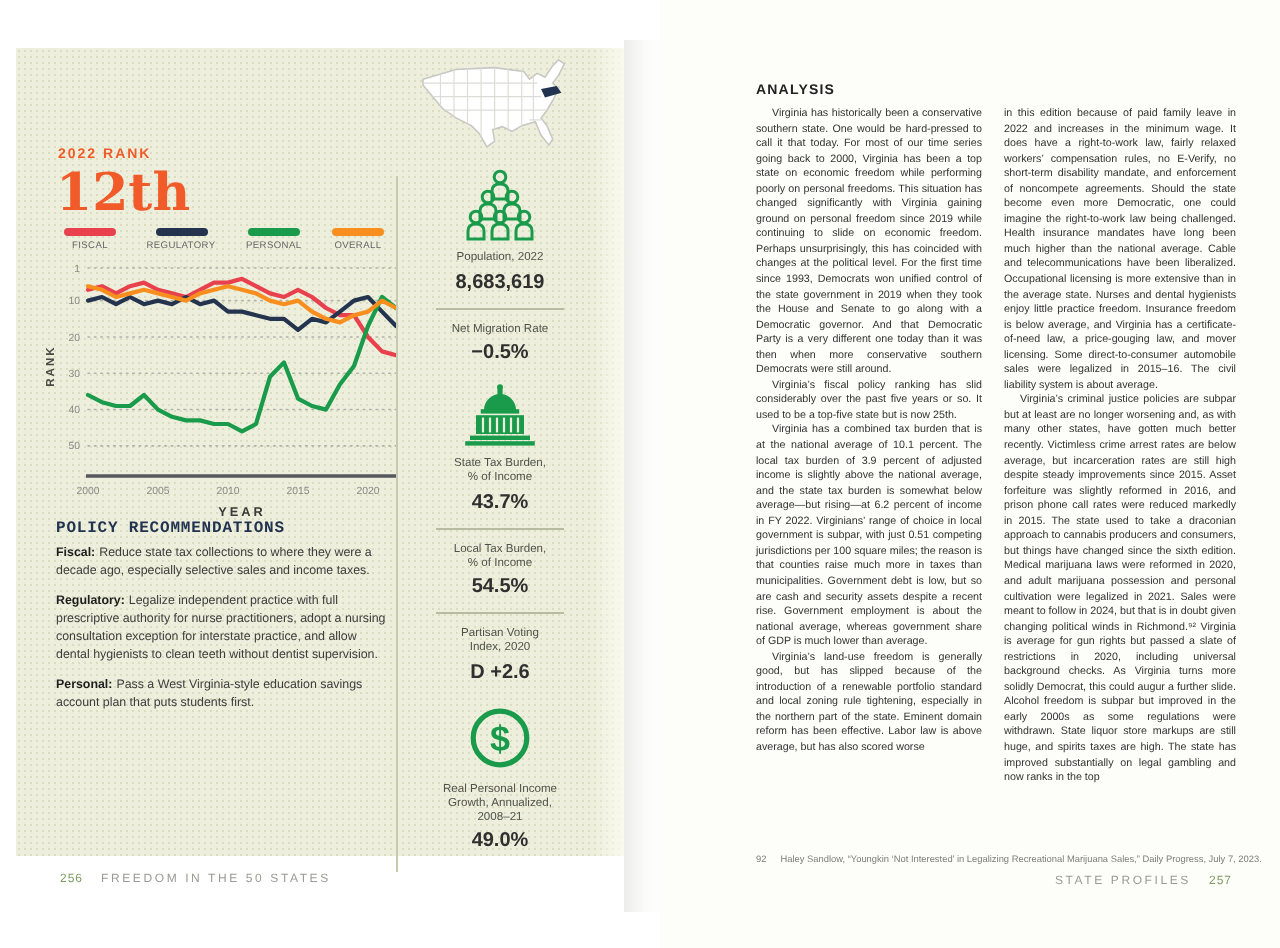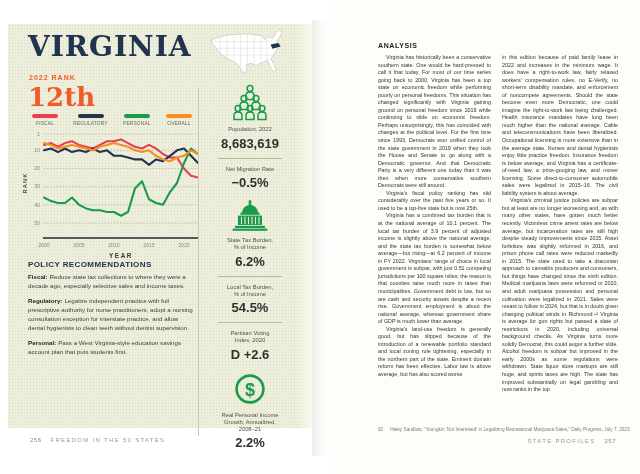--- a/index.html
+++ b/index.html
@@ -29,27 +29,27 @@
   .legend-swatch{width:26px;height:3.5px;border-radius:2px;}
   .legend-text{font-size:4.8px;color:#666;margin-top:3px;letter-spacing:.2px;}
 
   .chart-wrap{position:absolute;left:14px;top:104px;width:182px;height:140px;}
 
   .divider-v{position:absolute;left:190px;top:64px;width:1px;height:348px;background:#c6cab1;}
 
   .stats-col{position:absolute;left:192px;top:60px;width:100px;display:flex;flex-direction:column;
     align-items:center;text-align:center;}
   .stat-label{font-size:5.8px;line-height:7px;color:#4f5248;white-space:pre-line;margin-top:2px;}
-  .stat-value{font-size:13px;font-weight:bold;color:#303030;margin-top:2.5px;}
+  .stat-value{font-size:10px;font-weight:bold;color:#303030;margin-top:2.5px;}
   .stat-divider{width:64px;border:none;border-top:1px solid #b7bba2;margin:7px 0 5px 0;}
   .stat-icon{margin:9px 0 3px 0;}
   .stat-icon:first-child{margin-top:0;}
 
   .policy{position:absolute;left:20px;top:236px;width:168px;}
-  .policy-heading{font-size:8px;font-weight:bold;letter-spacing:.4px;color:#22334f;margin:0 0 4px 0;}
+  .policy-heading{font-size:8px;font-weight:bold;letter-spacing:.4px;color:#22334f;margin:0 0 4px 0;font-family:Liberation Mono, monospace;}
   .policy p{font-size:6.2px;line-height:8.7px;color:#3c3c3c;margin:0 0 7px 0;text-align:left;}
   .policy b{color:#1d1d1d;margin-right:2px;}
 
   .left-footer{position:absolute;left:30px;top:437px;font-size:6px;letter-spacing:1.3px;color:#9a9a96;}
   .left-footer .pagenum{color:#7d9b61;margin-right:9px;letter-spacing:.5px;}
 
   
   .right-page{position:absolute;left:330px;top:0;width:310px;height:474px;background:#fdfdf9;}
   .analysis-heading{position:absolute;left:48px;top:42px;font-size:7px;font-weight:bold;
     letter-spacing:.6px;color:#222;}
@@ -63,21 +63,20 @@
   .right-footer{position:absolute;right:24px;top:438px;font-size:6px;letter-spacing:1.3px;color:#9a9a96;}
   .right-footer .pagenum{color:#7d9b61;margin-left:9px;letter-spacing:.5px;}
 </style>
 </head>
 <body>
 
 <div class="spread">
 
   <div class="left-panel">
 
-    <div class="state-title">VIRGINIA</div>
     <div class="rank-label">2022 RANK</div>
     <div class="rank-value">12th</div>
 
     <svg class="us-map" viewBox="0 0 100 62">
       <defs>
         <clipPath id="usclip">
           <path d="M3 12 L20 7 L40 6 L55 8 L58 12 L62 9 L66 11 L70 5 L73 2 L76 4 L73 10 L70 14 L73 17 L70 23 L67 28 L64 32 L67 36 L70 43 L68 46 L64 41 L61 34 L54 36 L49 39 L44 36.5 L39 38 L40 44 L36 47 L32 40 L28 36 L20 32 L13 27 L8 21 L3 15 Z"></path>
         </clipPath>
       </defs>
       <path d="M3 12 L20 7 L40 6 L55 8 L58 12 L62 9 L66 11 L70 5 L73 2 L76 4 L73 10 L70 14 L73 17 L70 23 L67 28 L64 32 L67 36 L70 43 L68 46 L64 41 L61 34 L54 36 L49 39 L44 36.5 L39 38 L40 44 L36 47 L32 40 L28 36 L20 32 L13 27 L8 21 L3 15 Z" fill="#ffffff" stroke="#c7c7c3" stroke-width="0.8"></path>
@@ -199,40 +198,40 @@
           <line x1="11.5" y1="17.8" x2="11.5" y2="25.2"></line>
             <line x1="15" y1="17.8" x2="15" y2="25.2"></line>
           <line x1="18.5" y1="17.8" x2="18.5" y2="25.2"></line>
             <line x1="22" y1="17.8" x2="22" y2="25.2"></line>
           <line x1="25.5" y1="17.8" x2="25.5" y2="25.2"></line>
             <line x1="29" y1="17.8" x2="29" y2="25.2"></line>
         </g>
       </svg>
       <div class="stat-label">State Tax Burden,
 % of Income</div>
-      <div class="stat-value">6.2%</div>
+      <div class="stat-value">43.7%</div>
 
       <hr class="stat-divider">
       <div class="stat-label">Local Tax Burden,
 % of Income</div>
       <div class="stat-value">54.5%</div>
 
       <hr class="stat-divider">
       <div class="stat-label">Partisan Voting
 Index, 2020</div>
       <div class="stat-value">D +2.6</div>
 
       <svg class="stat-icon" width="36" height="36" viewBox="0 0 36 36">
         <circle cx="18" cy="18" r="13.4" fill="none" stroke="#1a9b4b" stroke-width="2.6"></circle>
         <text x="18" y="24.5" text-anchor="middle" font-size="18" font-weight="bold" fill="#1a9b4b" font-family="Liberation Sans, sans-serif">$</text>
       </svg>
       <div class="stat-label">Real Personal Income
 Growth, Annualized,
 2008–21</div>
-      <div class="stat-value">2.2%</div>
+      <div class="stat-value">49.0%</div>
     </div>
 
     <div class="policy">
       <div class="policy-heading">POLICY RECOMMENDATIONS</div>
       <p><b>Fiscal:</b><span>Reduce state tax collections to where they were a decade ago, especially selective sales and income taxes.</span></p>
       <p><b>Regulatory:</b><span>Legalize independent practice with full prescriptive authority for nurse practitioners, adopt a nursing consultation exception for interstate practice, and allow dental hygienists to clean teeth without dentist supervision.</span></p>
       <p><b>Personal:</b><span>Pass a West Virginia-style education savings account plan that puts students first.</span></p>
     </div>
   </div>
 

